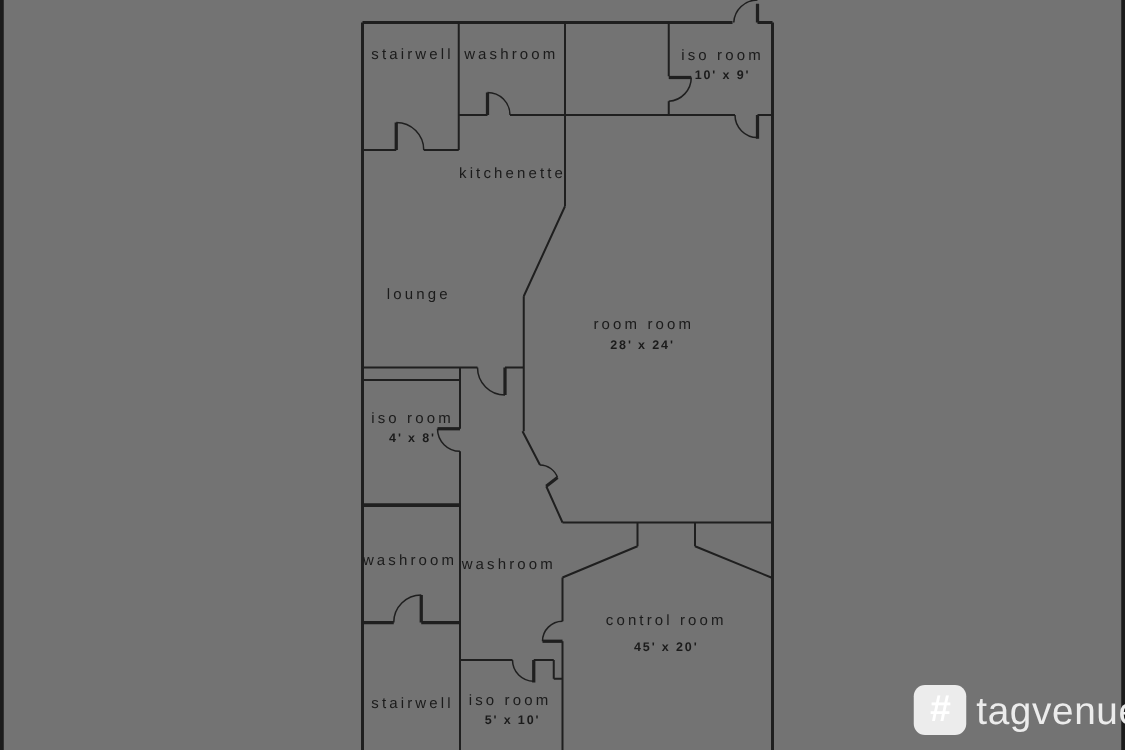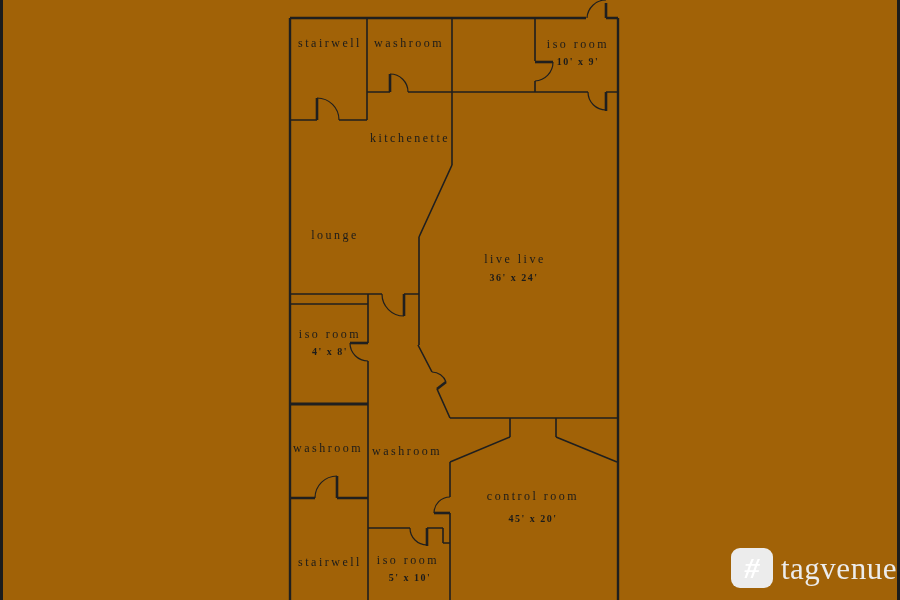--- a/index.html
+++ b/index.html
@@ -1,21 +1,21 @@
 <!DOCTYPE html>
 <html><head>
 <meta charset="utf-8">
 <style>
   html,body{margin:0;padding:0;background:#ffffff;}
   #stage{
     position:relative;
     width:900px;height:600px;
-    background:#a16207;
+    background:#737373;
     overflow:hidden;
-    font-family:Liberation Serif, serif;
+    font-family:Liberation Sans, sans-serif;
   }
   .edge-bar{
     position:absolute;top:0;height:600px;width:3px;background:#1c1c1c;
   }
   #edge-left{left:0;}
   #edge-right{right:0;}
   #plan-svg{position:absolute;left:0;top:0;}
   #label-layer{position:absolute;left:0;top:0;width:900px;height:600px;}
   .room-label{
     position:absolute;
@@ -117,22 +117,22 @@
     </g>
   </svg>
 
   <div id="label-layer">
       <div class="room-label" style="left: 330px; top: 43px;">stairwell</div>
       <div class="room-label" style="left: 409px; top: 43px;">washroom</div>
       <div class="room-label" style="left: 578px; top: 44px;">iso room</div>
       <div class="room-dim" style="left: 578px; top: 61px; text-align: right;">10' x 9'</div>
       <div class="room-label" style="left: 410px; top: 138px;">kitchenette</div>
       <div class="room-label" style="left: 335px; top: 235px; text-align: right;">lounge</div>
-      <div class="room-label" style="left: 515px; top: 259px;">live live</div>
-      <div class="room-dim" style="left: 514px; top: 277px;">36' x 24'</div>
+      <div class="room-label" style="left: 515px; top: 259px;">room room</div>
+      <div class="room-dim" style="left: 514px; top: 277px;">28' x 24'</div>
       <div class="room-label" style="left: 330px; top: 334px;">iso room</div>
       <div class="room-dim" style="left: 330px; top: 351px;">4' x 8'</div>
       <div class="room-label" style="left: 328px; top: 448px;">washroom</div>
       <div class="room-label" style="left: 407px; top: 451px;">washroom</div>
       <div class="room-label" style="left: 533px; top: 496px;">control room</div>
       <div class="room-dim" style="left: 533px; top: 518px;">45' x 20'</div>
       <div class="room-label" style="left: 330px; top: 562px;">stairwell</div>
       <div class="room-label" style="left: 408px; top: 560px;">iso room</div>
       <div class="room-dim" style="left: 410px; top: 577px;">5' x 10'</div>
     </div>

